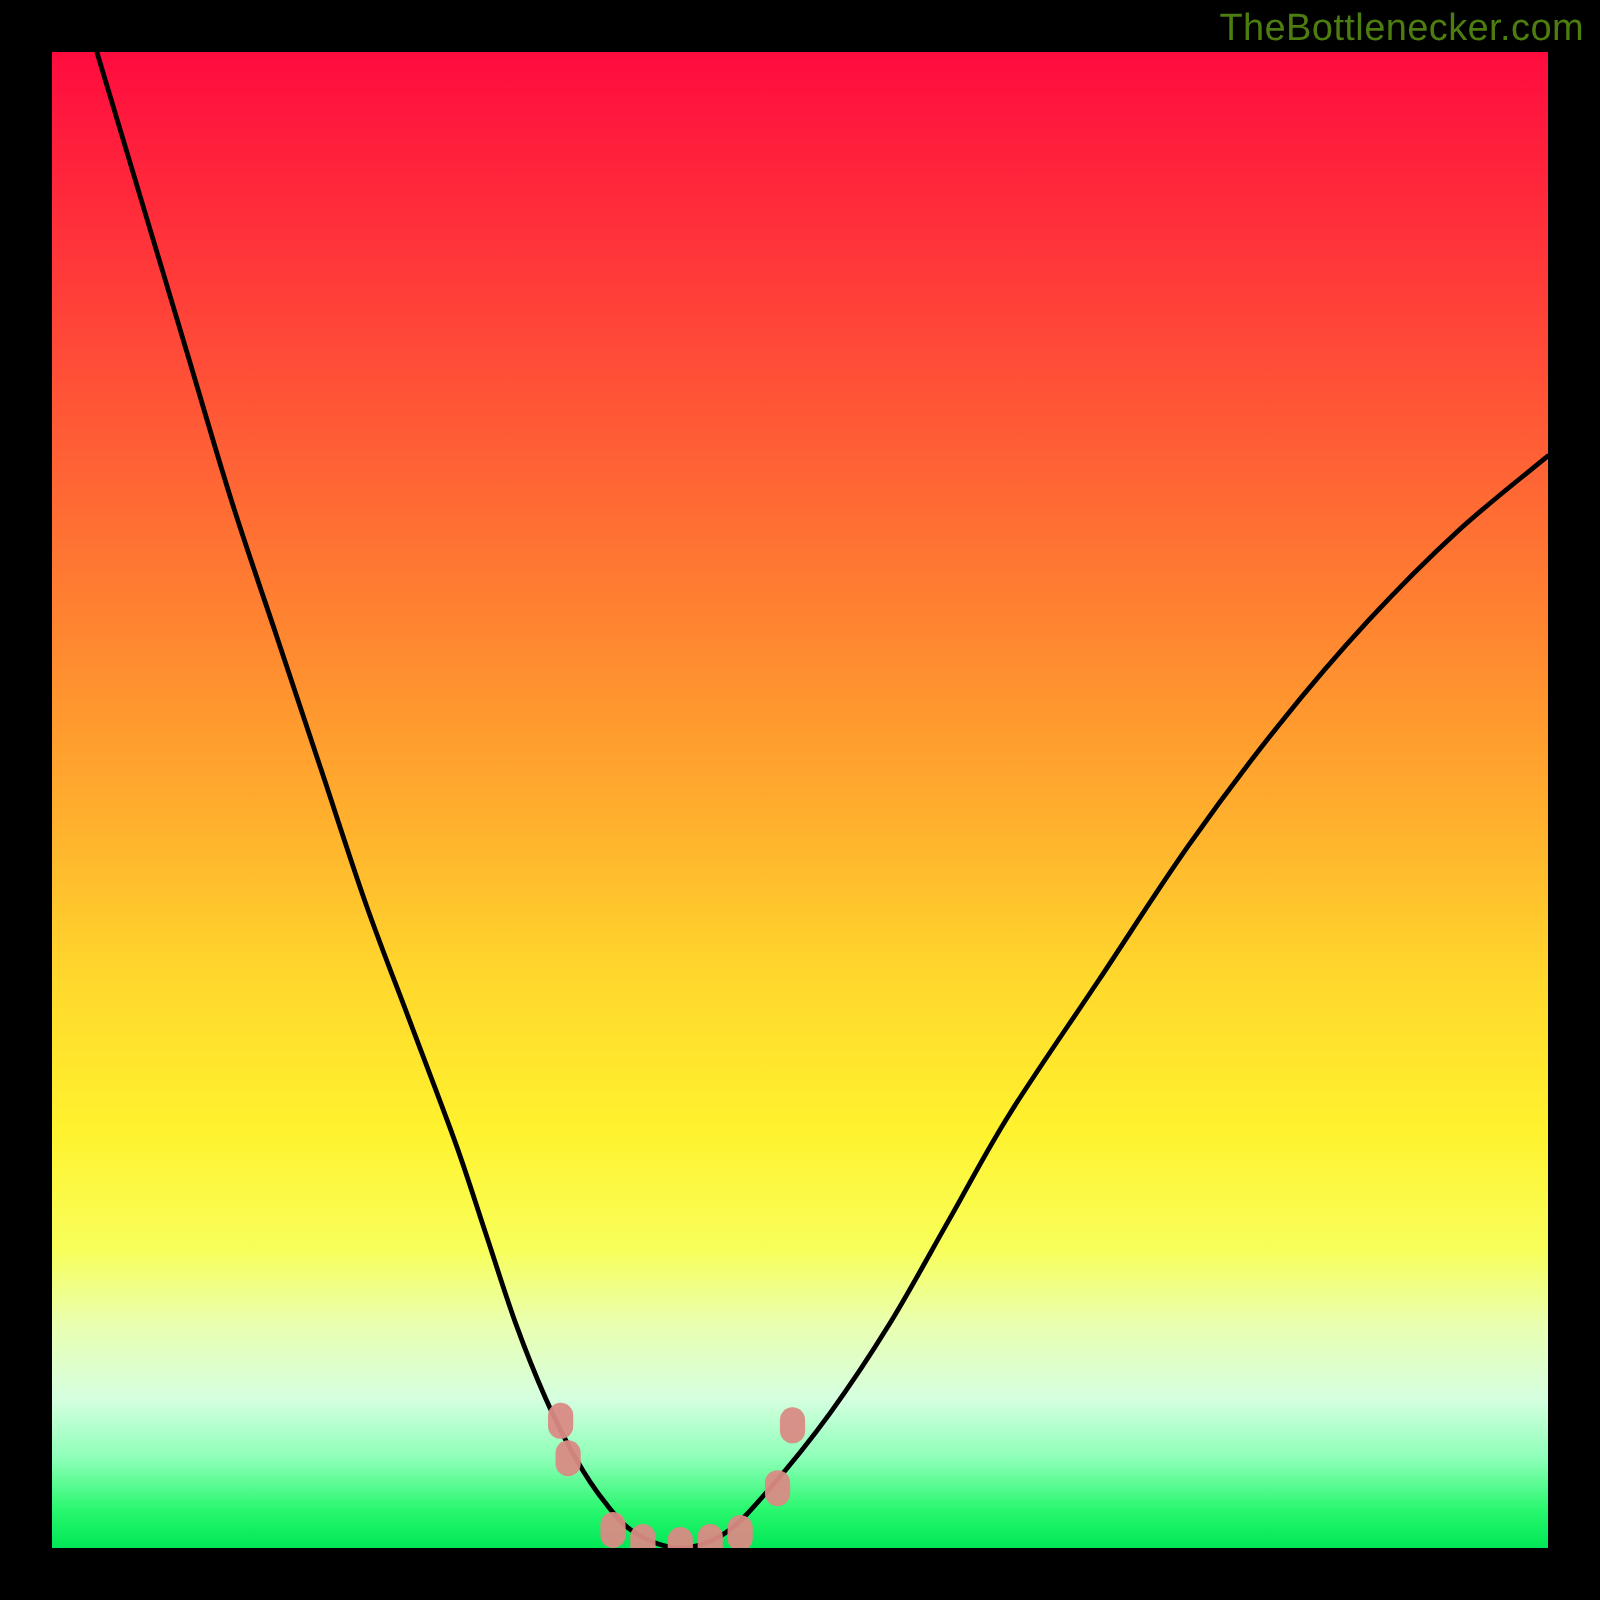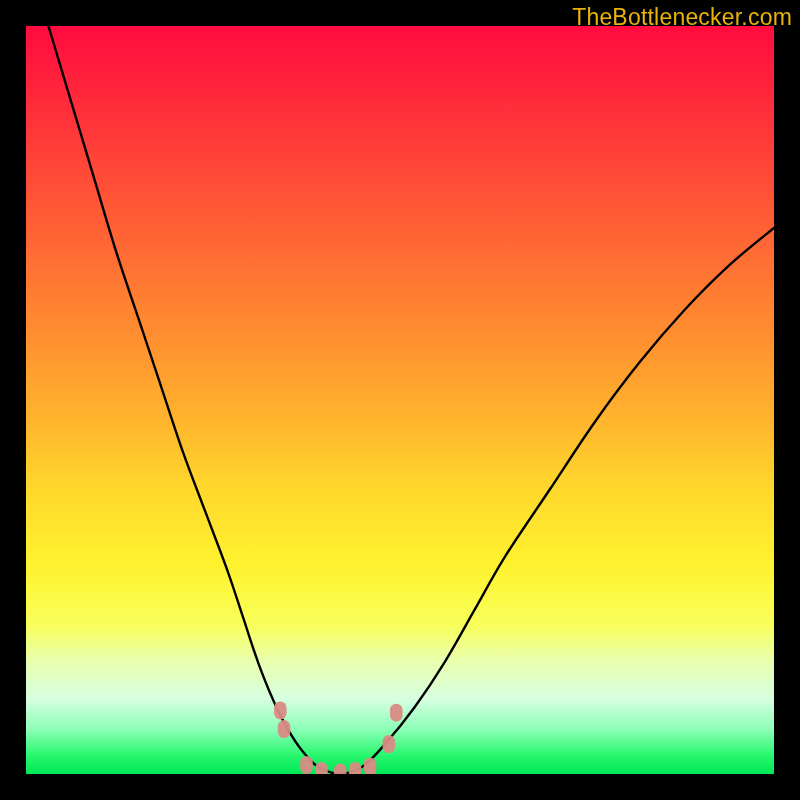--- a/index.html
+++ b/index.html
@@ -47,22 +47,22 @@
   svg.curve {
     position: absolute;
     inset: 0;
     width: 100%;
     height: 100%;
   }
   .watermark {
     position: absolute;
     top: 4px;
     right: 8px;
-    color: #eab308;
-    font-size: 23px;
+    color: #4d7c0f;
+    font-size: 19px;
     letter-spacing: 0.2px;
     font-weight: 500;
   }
 </style>
 </head>
 <body>
 
 <div class="frame">
   <div class="plot-area">
     <div class="gradient-bg"></div>

